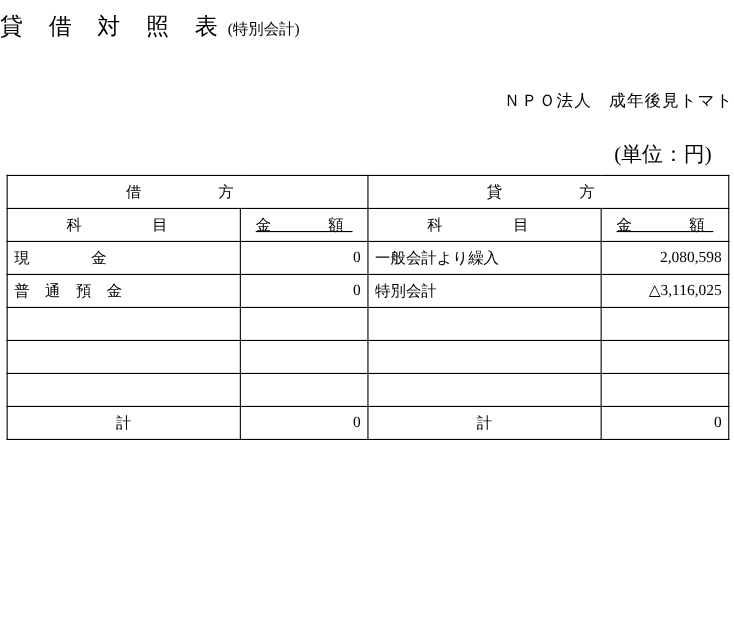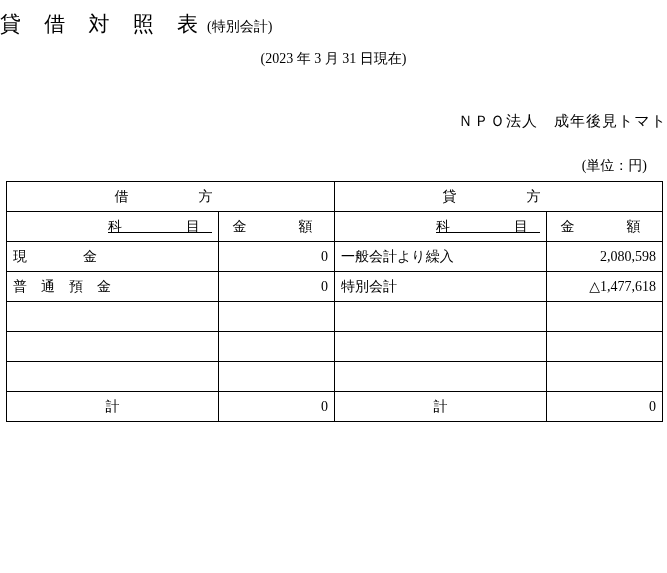--- a/index.html
+++ b/index.html
@@ -41,21 +41,21 @@
   .org-line {
     text-align: right;
     margin-top: 44px;
     font-size: 15px;
     letter-spacing: 1px;
   }
   .unit-line {
     text-align: right;
     margin-top: 26px;
     padding-right: 20px;
-    font-size: 14px;
+    font-size: 19px;
   }
   table.bs {
     border-collapse: collapse;
     width: 656px;
     margin: 6px 0 0 6px;
     table-layout: fixed;
     font-size: 14px;
   }
   table.bs td {
     border: 1px solid #000000;
@@ -68,31 +68,31 @@
   .col-c { width: 212px; }
   .col-d { width: 116px; }
 
   .hdr-side {
     text-align: center;
     letter-spacing: 14px;
     padding-left: 14px;
     height: 30px;
   }
   .hdr-item {
-    text-align: right;
+    text-align: center;
     letter-spacing: 12px;
     padding-left: 12px;
     height: 28px;
-    text-decoration: underline;
   }
   .hdr-amt {
     text-align: center;
     letter-spacing: 8px;
     padding-left: 8px;
     height: 28px;
+    text-decoration: underline;
   }
   .acct-plain {
     text-align: left;
     padding-left: 8px;
   }
   .amount {
     text-align: right;
     padding-right: 10px;
   }
   .total-label {
@@ -104,21 +104,20 @@
 </style>
 </head>
 <body>
 
 <div class="page">
 
   <div class="title-line">
     <span class="title-main">貸 借 対 照 表</span><span class="title-sub">(特別会計)</span>
   </div>
 
-  <div class="date-line">(2023 年 3 月 31 日現在)</div>
 
   <div class="org-line">ＮＰＯ法人　成年後見トマト</div>
 
   <div class="unit-line">(単位：円)</div>
 
   <table class="bs">
     <colgroup>
       <col class="col-a">
       <col class="col-b">
       <col class="col-c">
@@ -140,21 +139,21 @@
         <td class="acct-plain">現　　　　金</td>
         <td class="amount">0</td>
         <td class="acct-plain">一般会計より繰入</td>
         <td class="amount">2,080,598</td>
       </tr>
 
       <tr class="row-tall">
         <td class="acct-plain">普　通　預　金</td>
         <td class="amount">0</td>
         <td class="acct-plain">特別会計</td>
-        <td class="amount">△1,477,618</td>
+        <td class="amount">△3,116,025</td>
       </tr>
 
       <tr class="row-empty">
         <td class="acct-plain"></td>
         <td class="amount"></td>
         <td class="acct-plain"></td>
         <td class="amount"></td>
       </tr>
 
       <tr class="row-empty">

